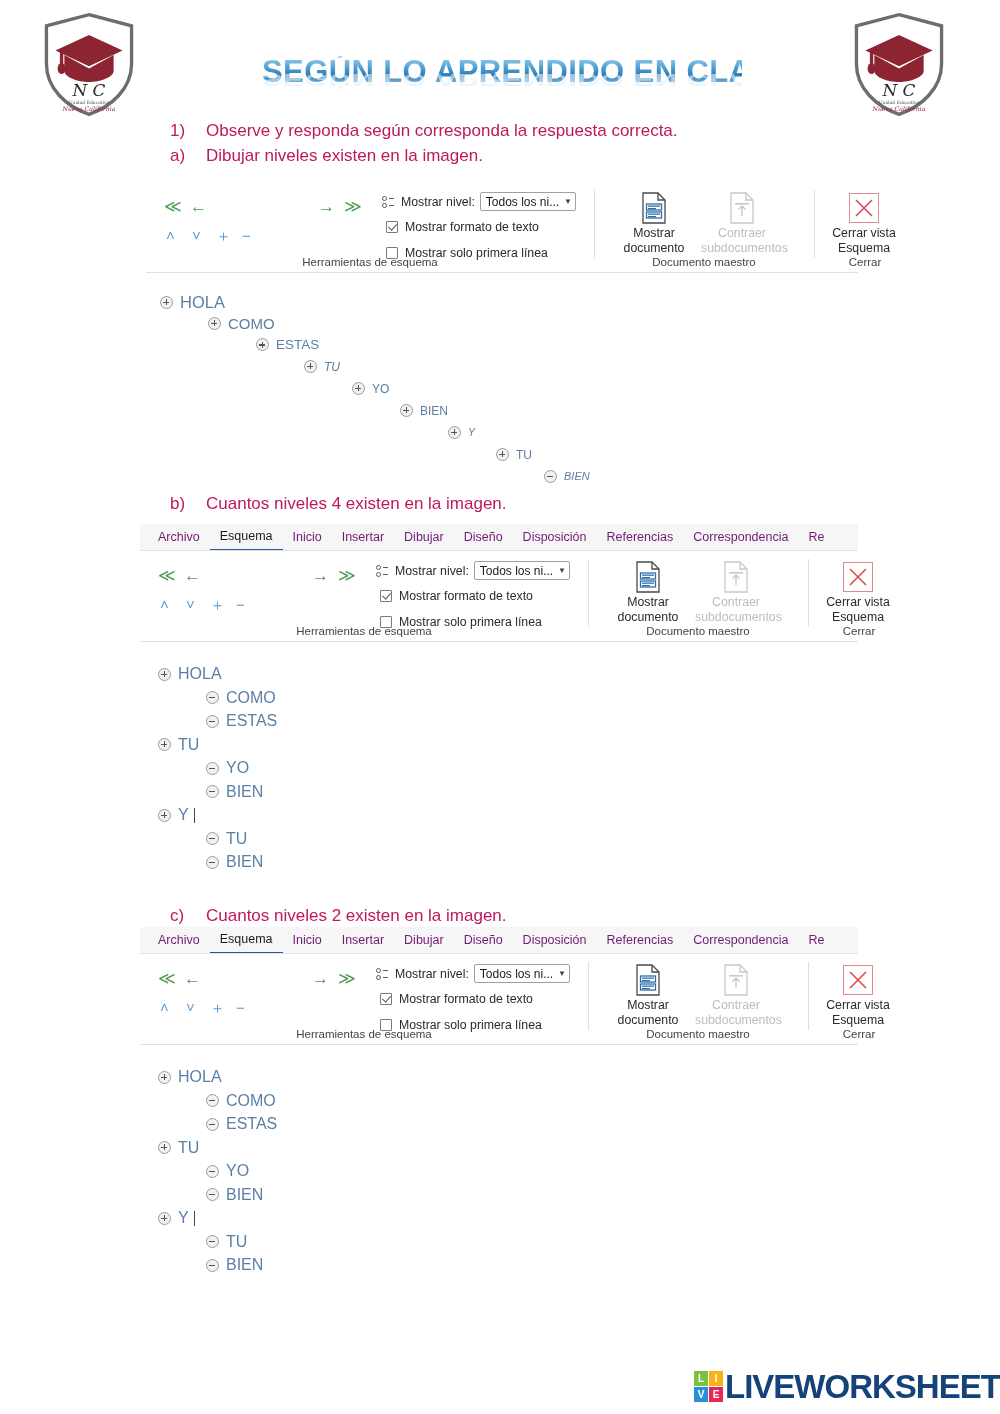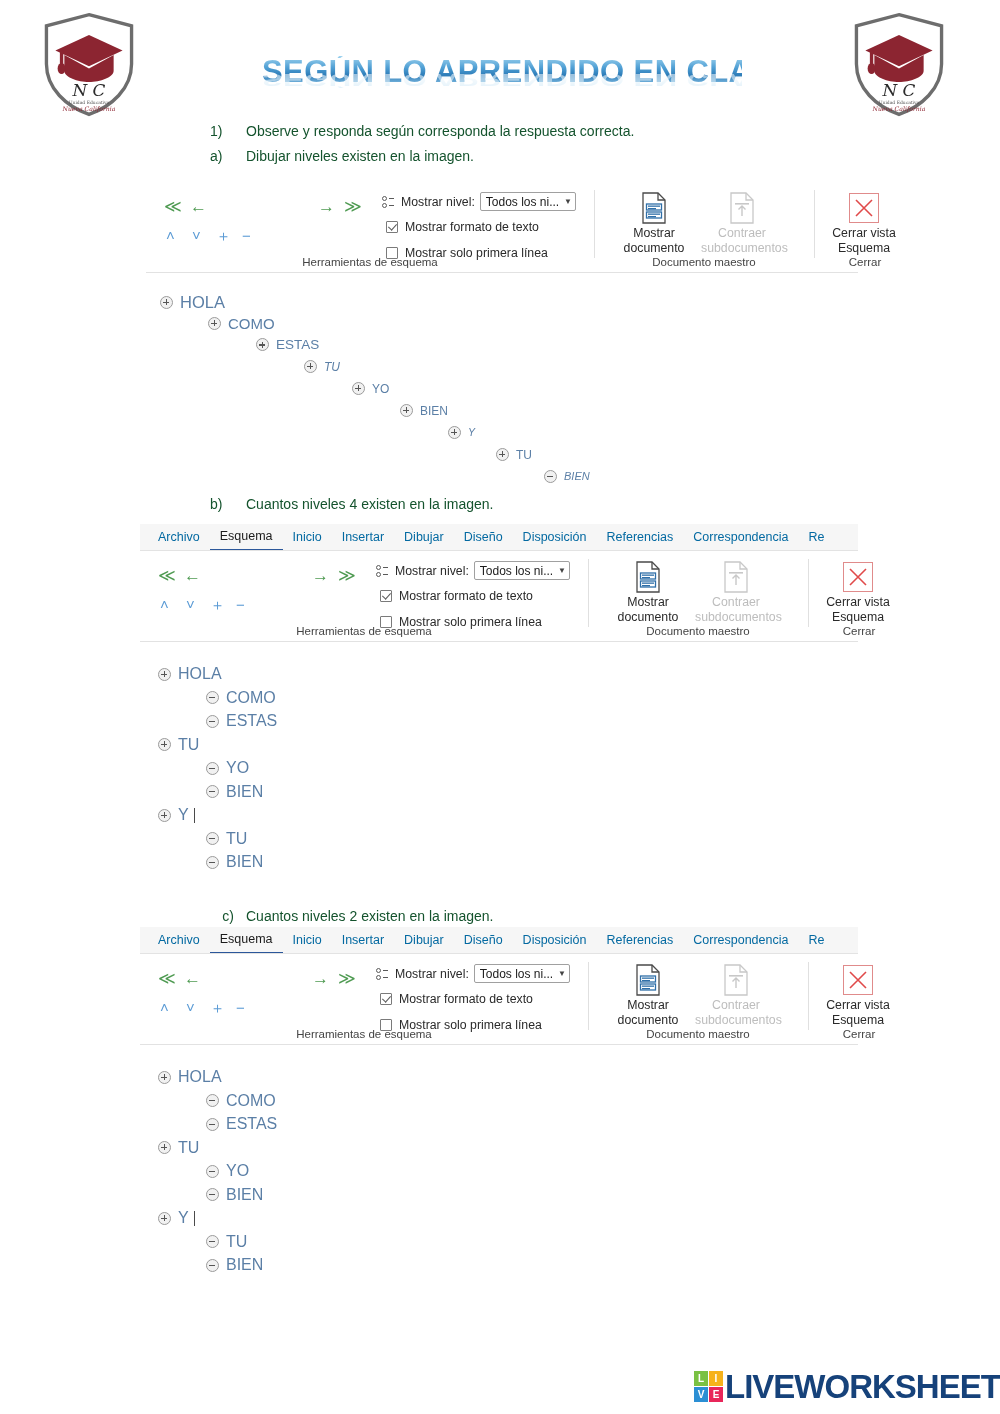--- a/index.html
+++ b/index.html
@@ -55,46 +55,45 @@
     background-clip:text;
     color:transparent;
     -webkit-text-fill-color:transparent;
     opacity:0.55;
     pointer-events:none;
   }
 
   
   .qline {
     position:absolute;
-    font-size:14px;
+    font-size:17px;
     line-height:20px;
-    color:#14532d;
+    color:#be185d;
     white-space:nowrap;
-    margin-left:40px;
   }
   .qlabel { display:inline-block; width:36px; }
 
   
   .ribbon {
     position:absolute;
     background:#ffffff;
     border-bottom:1px solid #e2e2e2;
   }
   .ribbon-tabs {
     height:27px;
     background:#f6f6f6;
     border-bottom:1px solid #e3e3e3;
     display:flex;
     align-items:center;
     padding-left:8px;
     overflow:hidden;
   }
   .ribbon-tab {
     font-size:12.5px;
-    color:#0369a1;
+    color:#701a75;
     padding:0 10px;
     line-height:26px;
     white-space:nowrap;
   }
   .ribbon-tab.active {
     color:#1b1b1b;
     border-bottom:2px solid #2b579a;
   }
   .ribbon-body {
     position:relative;
@@ -311,21 +310,21 @@
 
 <div class="qline" style="left:170px; top:121px;">
   <span class="qlabel">1)</span><span>Observe y responda según corresponda la respuesta correcta.</span>
 </div>
 <div class="qline" style="left:170px; top:146px;">
   <span class="qlabel">a)</span><span>Dibujar niveles existen en la imagen.</span>
 </div>
 <div class="qline" style="left:170px; top:494px;">
   <span class="qlabel">b)</span><span>Cuantos niveles 4 existen en la imagen.</span>
 </div>
-<div class="qline" style="left:170px; top:906px;text-align:center;">
+<div class="qline" style="left:170px; top:906px;">
   <span class="qlabel">c)</span><span>Cuantos niveles 2 existen en la imagen.</span>
 </div>
 
 <div class="ribbon" id="ribbon-a" style="left:146px; top:182px; width:712px;">
   <div class="ribbon-body">
       <div class="rgroup" style="left: 0px; width: 448px;">
         <span class="arrow-btn" style="left: 18px; top: 16px;">≪</span>
         <span class="arrow-btn" style="left: 44px; top: 16px;">←</span>
         <span class="arrow-btn" style="left: 172px; top: 16px;">→</span>
         <span class="arrow-btn" style="left: 198px; top: 16px;">≫</span>

